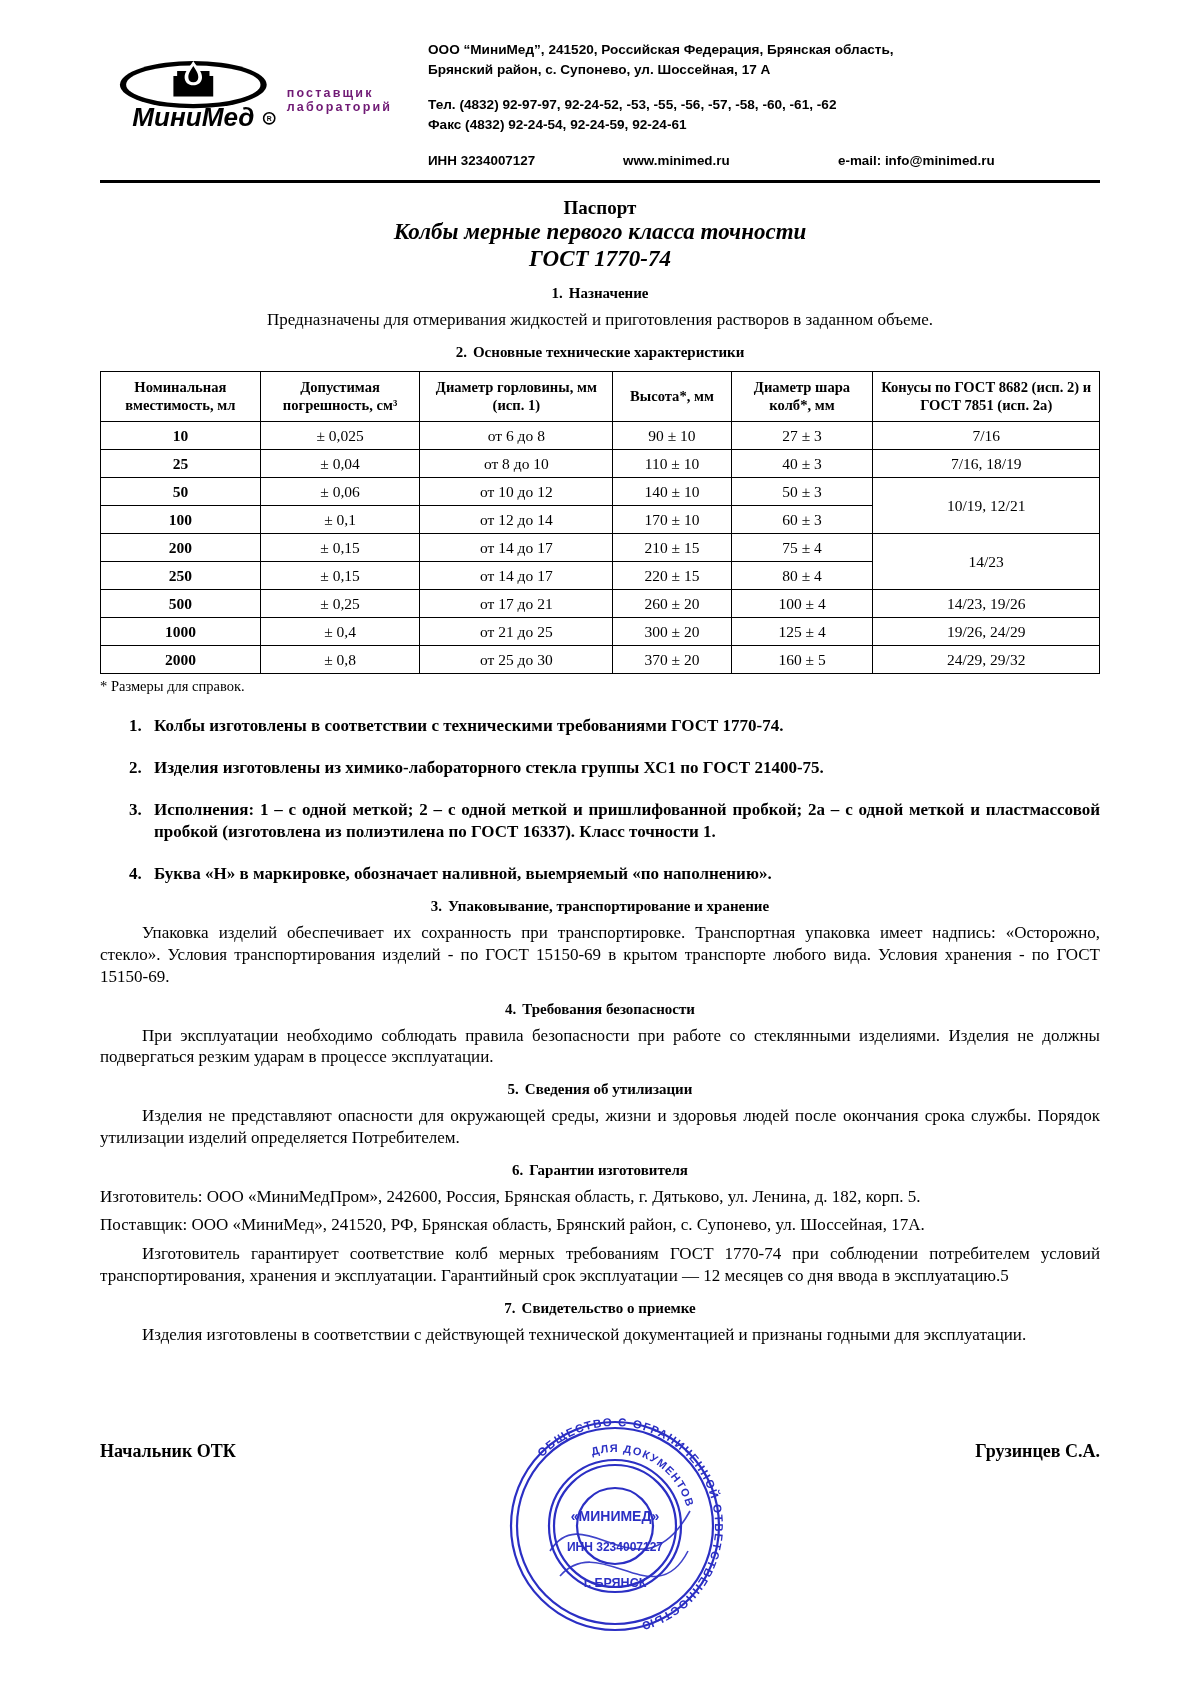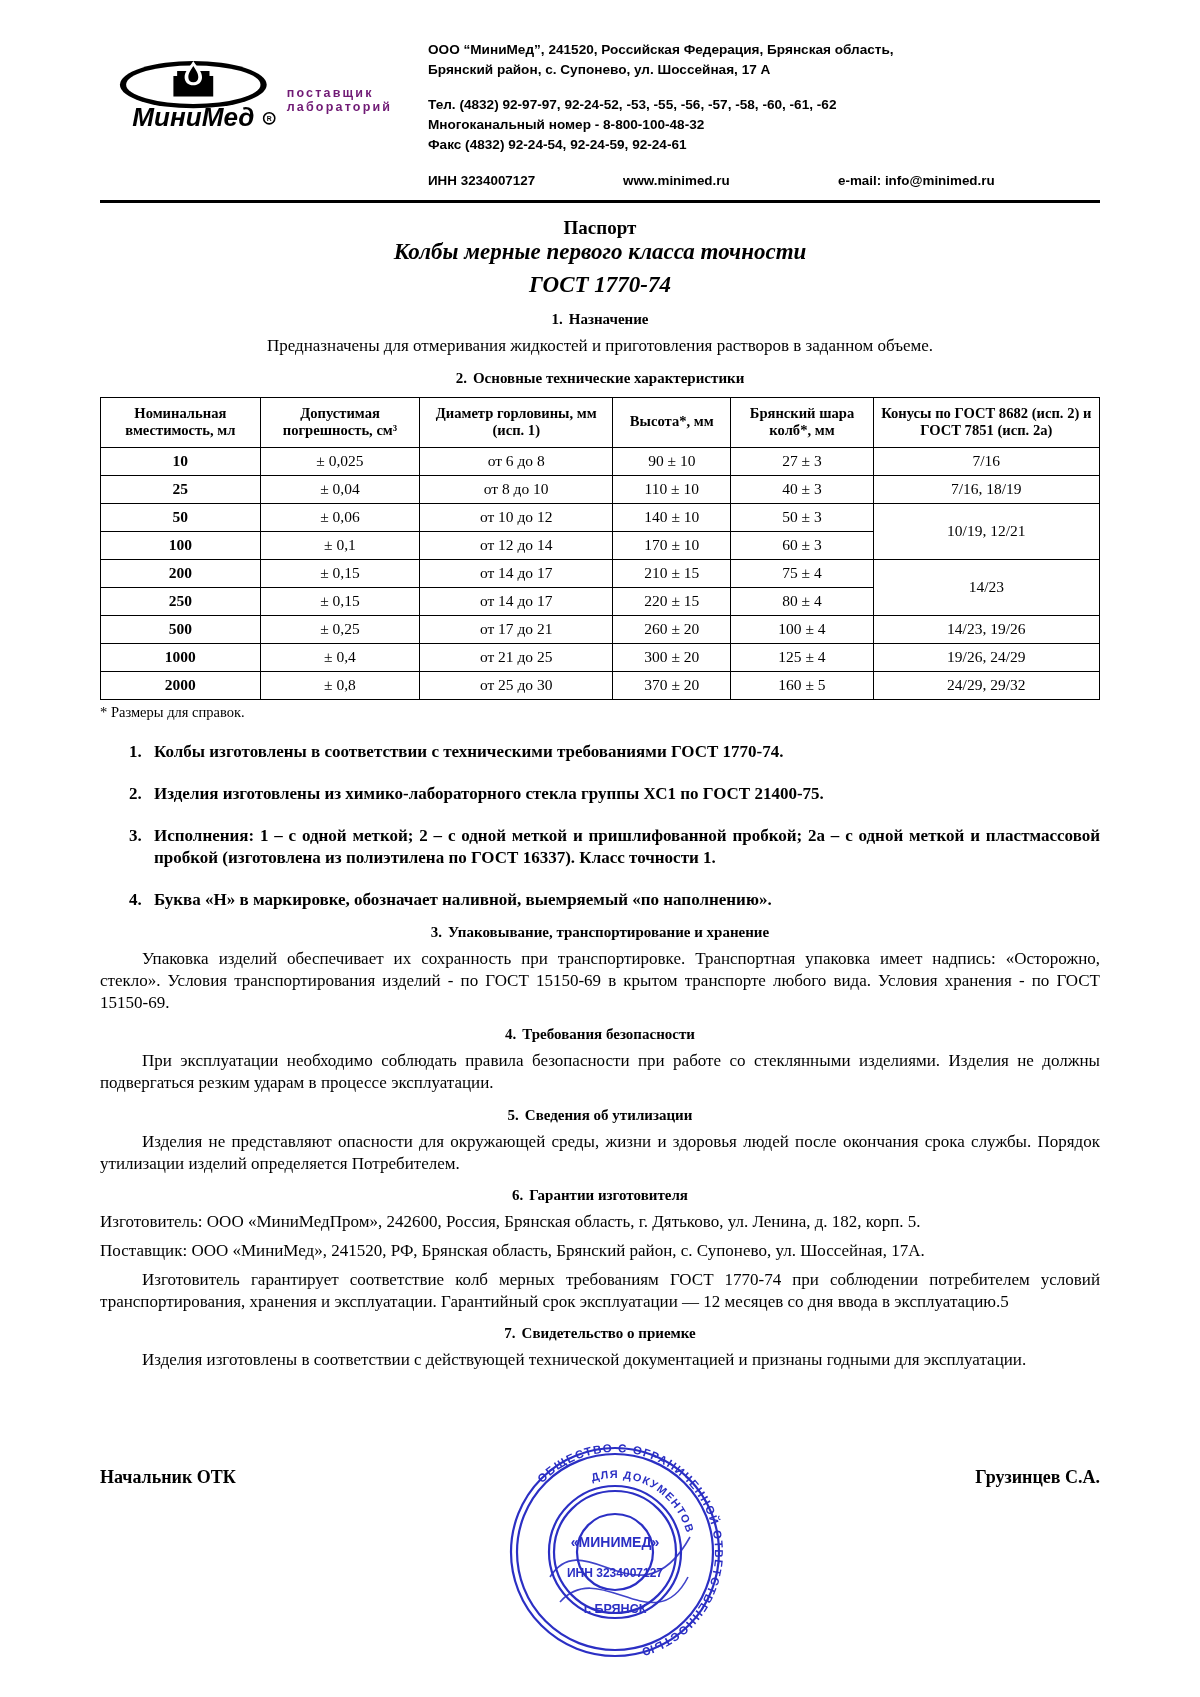--- a/index.html
+++ b/index.html
@@ -84,21 +84,21 @@
     font-weight: bold;
     font-style: italic;
     font-size: 23px;
     margin-top: 0;
   }
   .doc-subtitle2 {
     text-align: center;
     font-weight: bold;
     font-style: italic;
     font-size: 23px;
-    margin-top: 7px;
+    margin-top: 1px;
   }
   .section-h {
     text-align: center;
     font-weight: bold;
     font-size: 15px;
     margin-top: 13px;
   }
   .section-h .num { margin-right: 6px; }
 
   .body-text {
@@ -191,21 +191,20 @@
       <div class="logo-tagline">поставщик лабораторий</div>
     </div>
 
     <div class="company-block">
       <div class="company-name">
         <div>ООО “МиниМед”, 241520, Российская Федерация, Брянская область,</div>
         <div>Брянский район, с. Супонево, ул. Шоссейная, 17 А</div>
       </div>
       <div class="phones">
         <div>Тел. (4832) 92-97-97, 92-24-52, -53, -55, -56, -57, -58, -60, -61, -62</div>
-        <div>Многоканальный номер - 8-800-100-48-32</div>
         <div>Факс (4832) 92-24-54, 92-24-59, 92-24-61</div>
       </div>
       <div class="contacts-row">
         <div class="c1">ИНН 3234007127</div>
         <div class="c2">www.minimed.ru</div>
         <div class="c3">e-mail: info@minimed.ru</div>
       </div>
     </div>
   </div>
 
@@ -224,21 +223,21 @@
     <span class="num">2.</span><span>Основные технические характеристики</span>
   </div>
 
   <table class="specs">
     <thead>
       <tr>
         <th style="width:152px">Номинальная вместимость, мл</th>
         <th style="width:152px">Допустимая погрешность, см³</th>
         <th style="width:188px">Диаметр горловины, мм (исп. 1)</th>
         <th style="width:110px">Высота*, мм</th>
-        <th style="width:135px">Брянский шара колб*, мм</th>
+        <th style="width:135px">Диаметр шара колб*, мм</th>
         <th style="width:225px">Конусы по ГОСТ 8682 (исп. 2) и ГОСТ 7851 (исп. 2а)</th>
       </tr>
     </thead>
     <tbody>
       <tr>
         <td class="nom">10</td>
         <td>± 0,025</td>
         <td>от 6 до 8</td>
         <td>90 ± 10</td>
         <td>27 ± 3</td>

